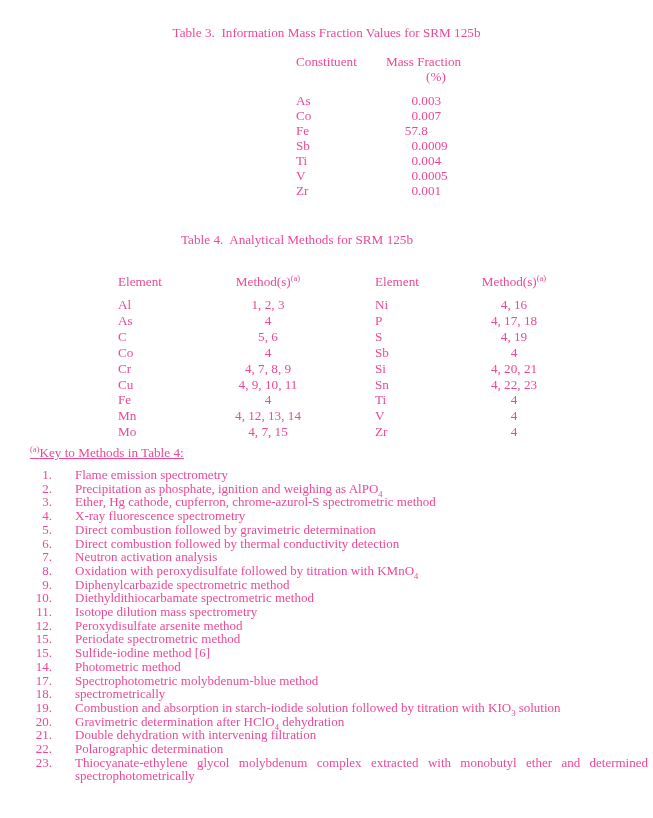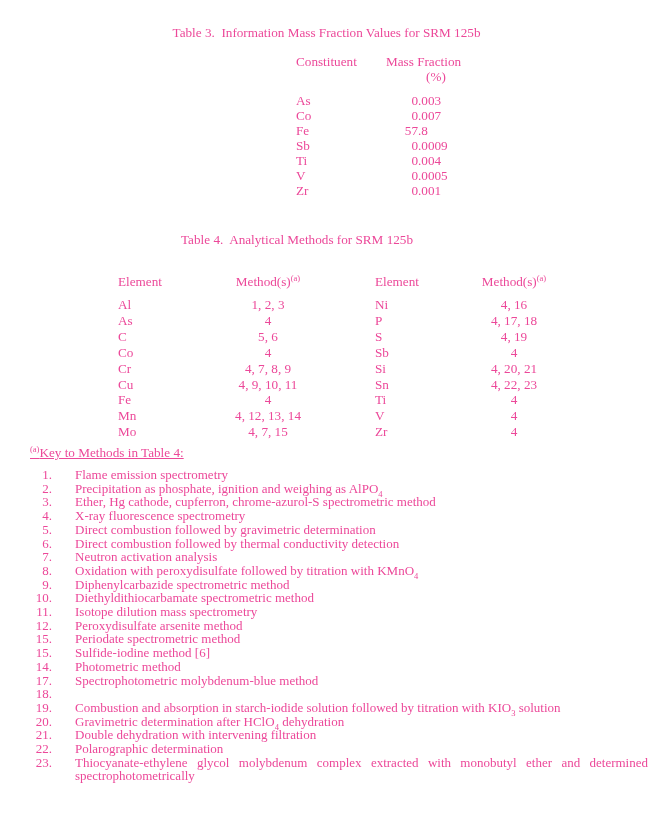--- a/index.html
+++ b/index.html
@@ -281,20 +281,21 @@
   </div>
 
   <div class="key-item">
     <div class="key-num">17.</div>
     <div class="key-text">Spectrophotometric molybdenum-blue method</div>
   </div>
 
   <div class="key-item">
     <div class="key-num">18.</div>
     <div class="key-text">
+            <div>spectrometrically</div>
           </div>
   </div>
 
   <div class="key-item">
     <div class="key-num">19.</div>
     <div class="key-text">Combustion and absorption in starch-iodide solution followed by titration with KIO<sub>3</sub> solution</div>
   </div>
 
   <div class="key-item">
     <div class="key-num">20.</div>

